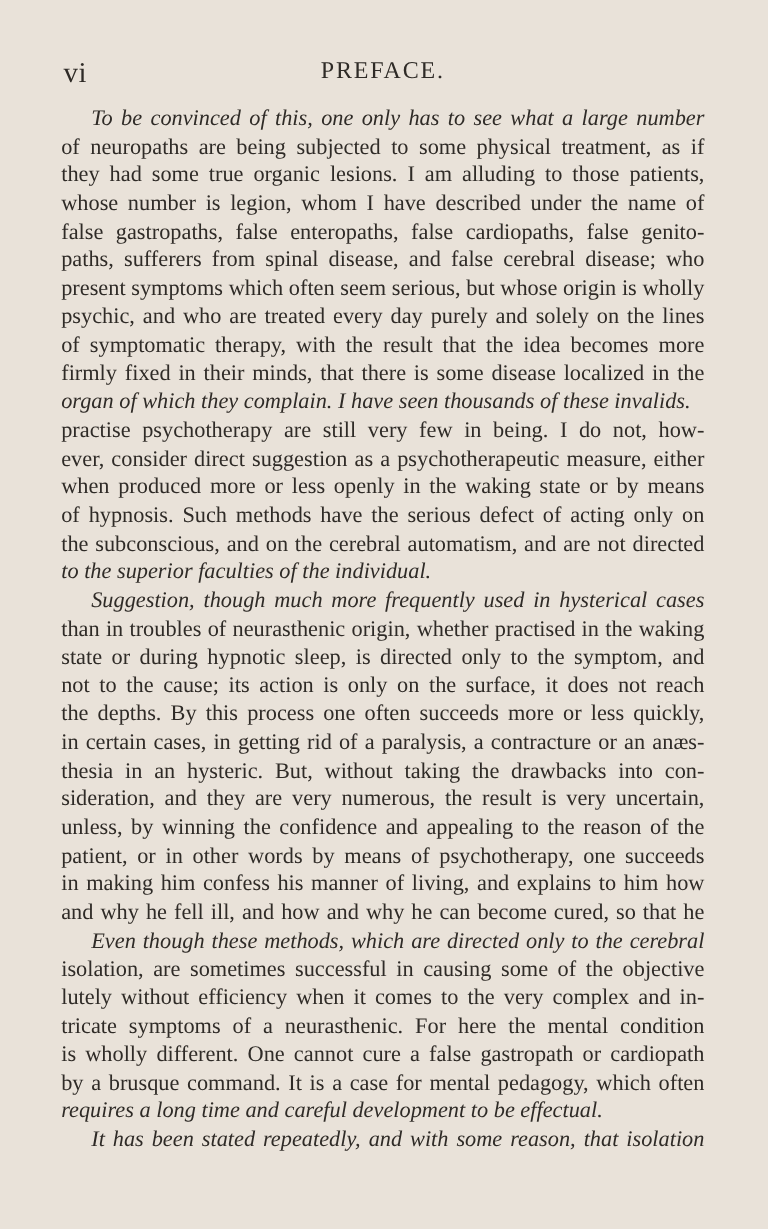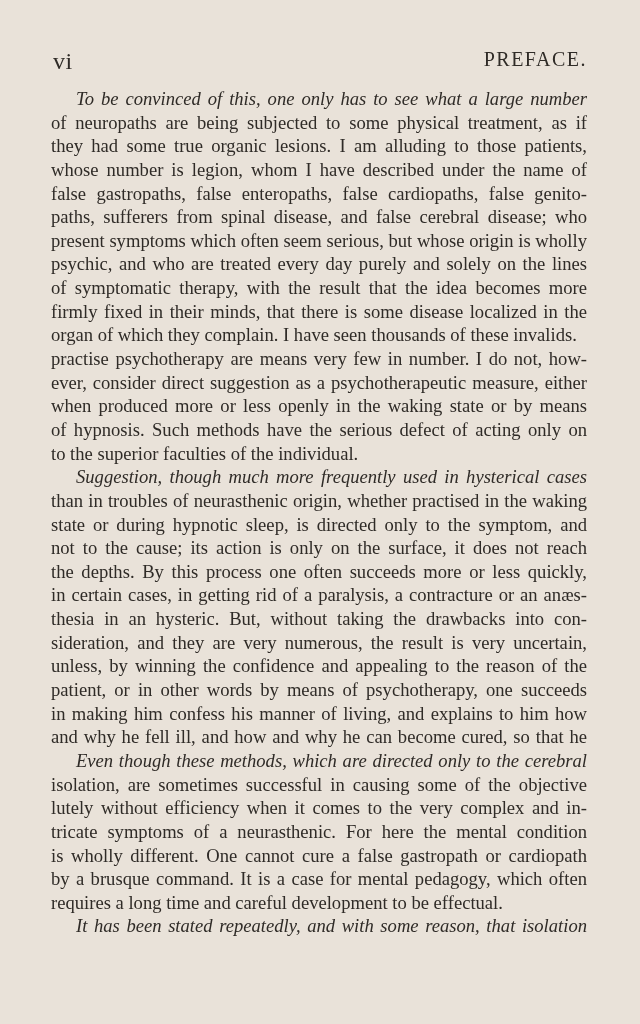--- a/index.html
+++ b/index.html
@@ -5,29 +5,29 @@
   html, body { margin: 0; padding: 0; }
   body {
     width: 640px; height: 1024px; overflow: hidden;
     background: #e9e2d9;
     font-family: "Liberation Serif", "DejaVu Serif", serif;
     color: #2f2b27;
   }
   .page { position: relative; width: 640px; height: 1024px; }
   .header { position: absolute; top: 48px; left: 51px; width: 536px; height: 30px; }
   .page-num { position: absolute; left: 2px; top: 0; font-size: 24px; letter-spacing: 0.5px; }
-  .running-title { position: absolute; left: 0; right: 0; top: 0; text-align: right; font-size: 20px; letter-spacing: 1.5px; }
+  .running-title { position: absolute; left: 0; right: 0; top: 0; text-align: center; font-size: 20px; letter-spacing: 1.5px; }
   .body { position: absolute; top: 87px; left: 51px; width: 536px; }
   .line {
     height: 23.65px; line-height: 23.65px; font-size: 18.6px;
     text-align: justify; text-align-last: justify; white-space: nowrap;
     overflow: visible; word-spacing: 0px;
   }
   .line.indent { padding-left: 25px; font-style: italic; }
-  .line.last { text-align-last: left; }
+  .line.last { text-align-last: left; font-style: italic; }
 </style>
 </head>
 <body>
 
 <div class="page">
   <div class="header">
     <span class="page-num">vi</span>
     <div class="running-title">PREFACE.</div>
   </div>
   <div class="body" id="body">
@@ -38,24 +38,25 @@
         <div class="line">whose number is legion, whom I have described under the name of</div>
         <div class="line">false gastropaths, false enteropaths, false cardiopaths, false genito-</div>
         <div class="line">paths, sufferers from spinal disease, and false cerebral disease; who</div>
         <div class="line">present symptoms which often seem serious, but whose origin is wholly</div>
         <div class="line">psychic, and who are treated every day purely and solely on the lines</div>
         <div class="line">of symptomatic therapy, with the result that the idea becomes more</div>
         <div class="line">firmly fixed in their minds, that there is some disease localized in the</div>
         <div class="line last">organ of which they complain.  I have seen thousands of these invalids.</div>
       </div>
       <div>
-        <div class="line">practise psychotherapy are means very few in number.  I do not, how-</div>
+        <div class="line">practise psychotherapy are still very few in being.  I do not, how-</div>
         <div class="line">ever, consider direct suggestion as a psychotherapeutic measure, either</div>
         <div class="line">when produced more or less openly in the waking state or by means</div>
         <div class="line">of hypnosis.  Such methods have the serious defect of acting only on</div>
+        <div class="line">the subconscious, and on the cerebral automatism, and are not directed</div>
         <div class="line last">to the superior faculties of the individual.</div>
       </div>
       <div>
         <div class="line indent">Suggestion, though much more frequently used in hysterical cases</div>
         <div class="line">than in troubles of neurasthenic origin, whether practised in the waking</div>
         <div class="line">state or during hypnotic sleep, is directed only to the symptom, and</div>
         <div class="line">not to the cause; its action is only on the surface, it does not reach</div>
         <div class="line">the depths.  By this process one often succeeds more or less quickly,</div>
         <div class="line">in certain cases, in getting rid of a paralysis, a contracture or an anæs-</div>
         <div class="line">thesia in an hysteric.  But, without taking the drawbacks into con-</div>

